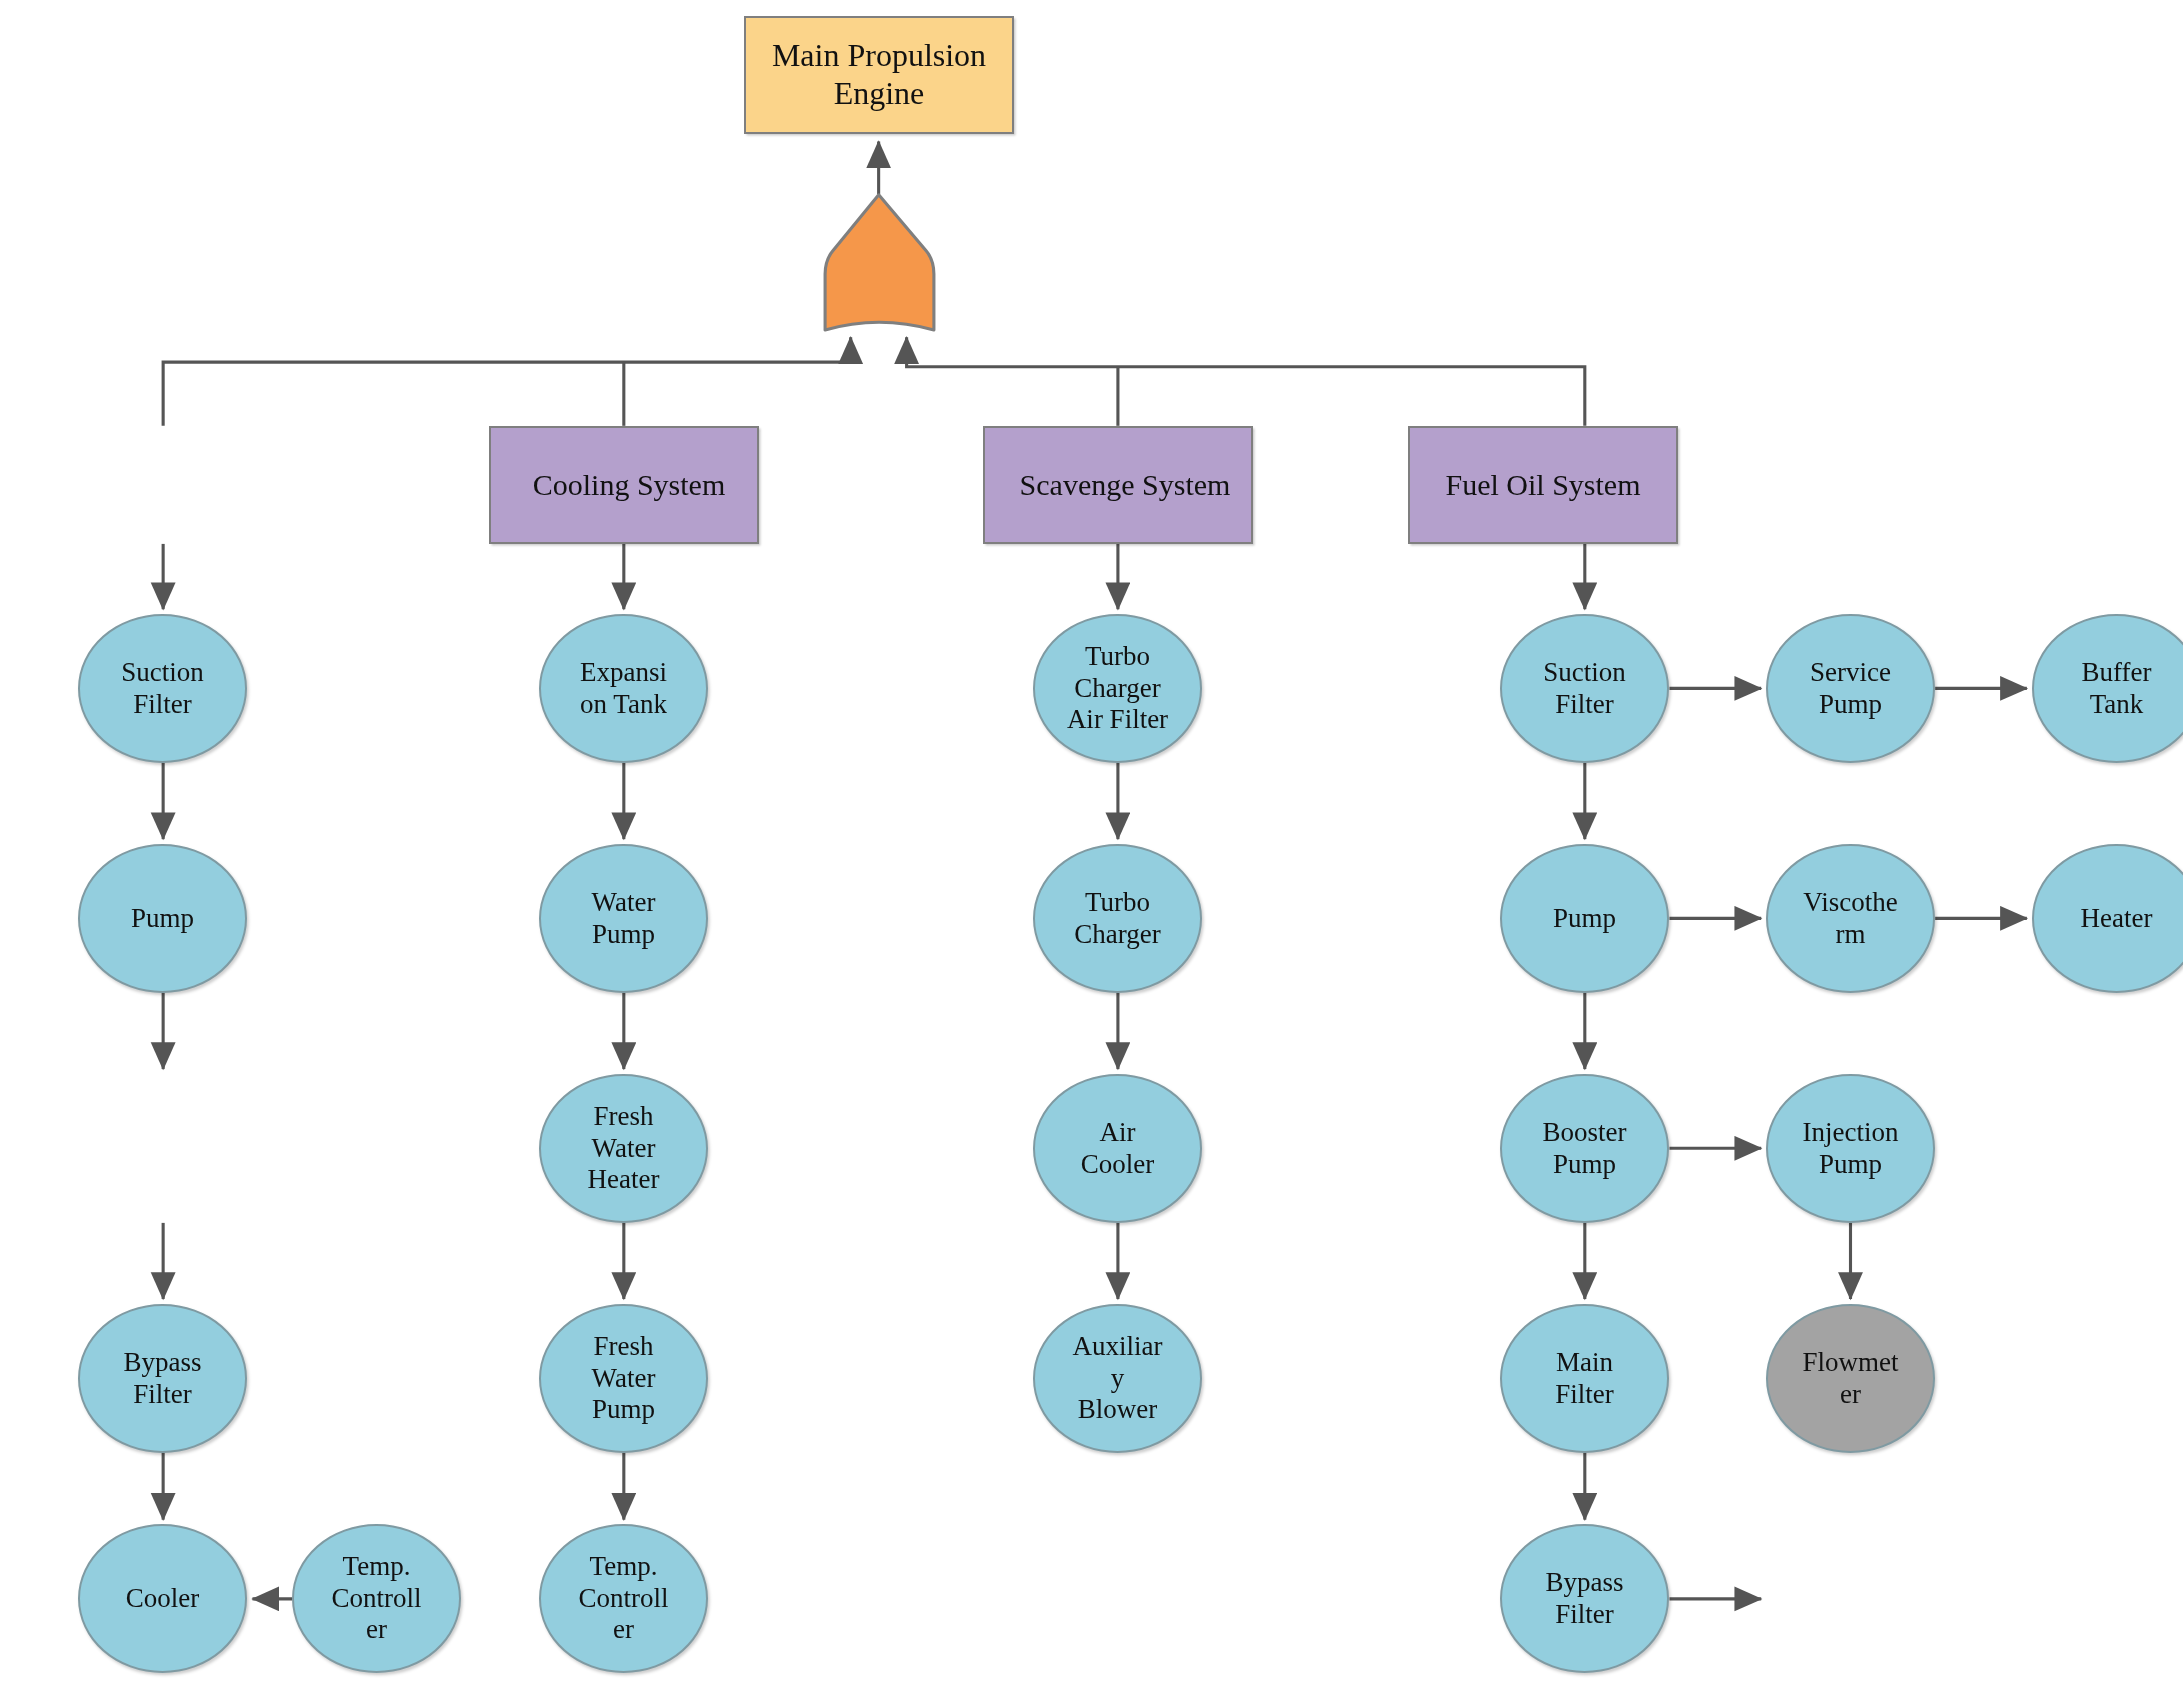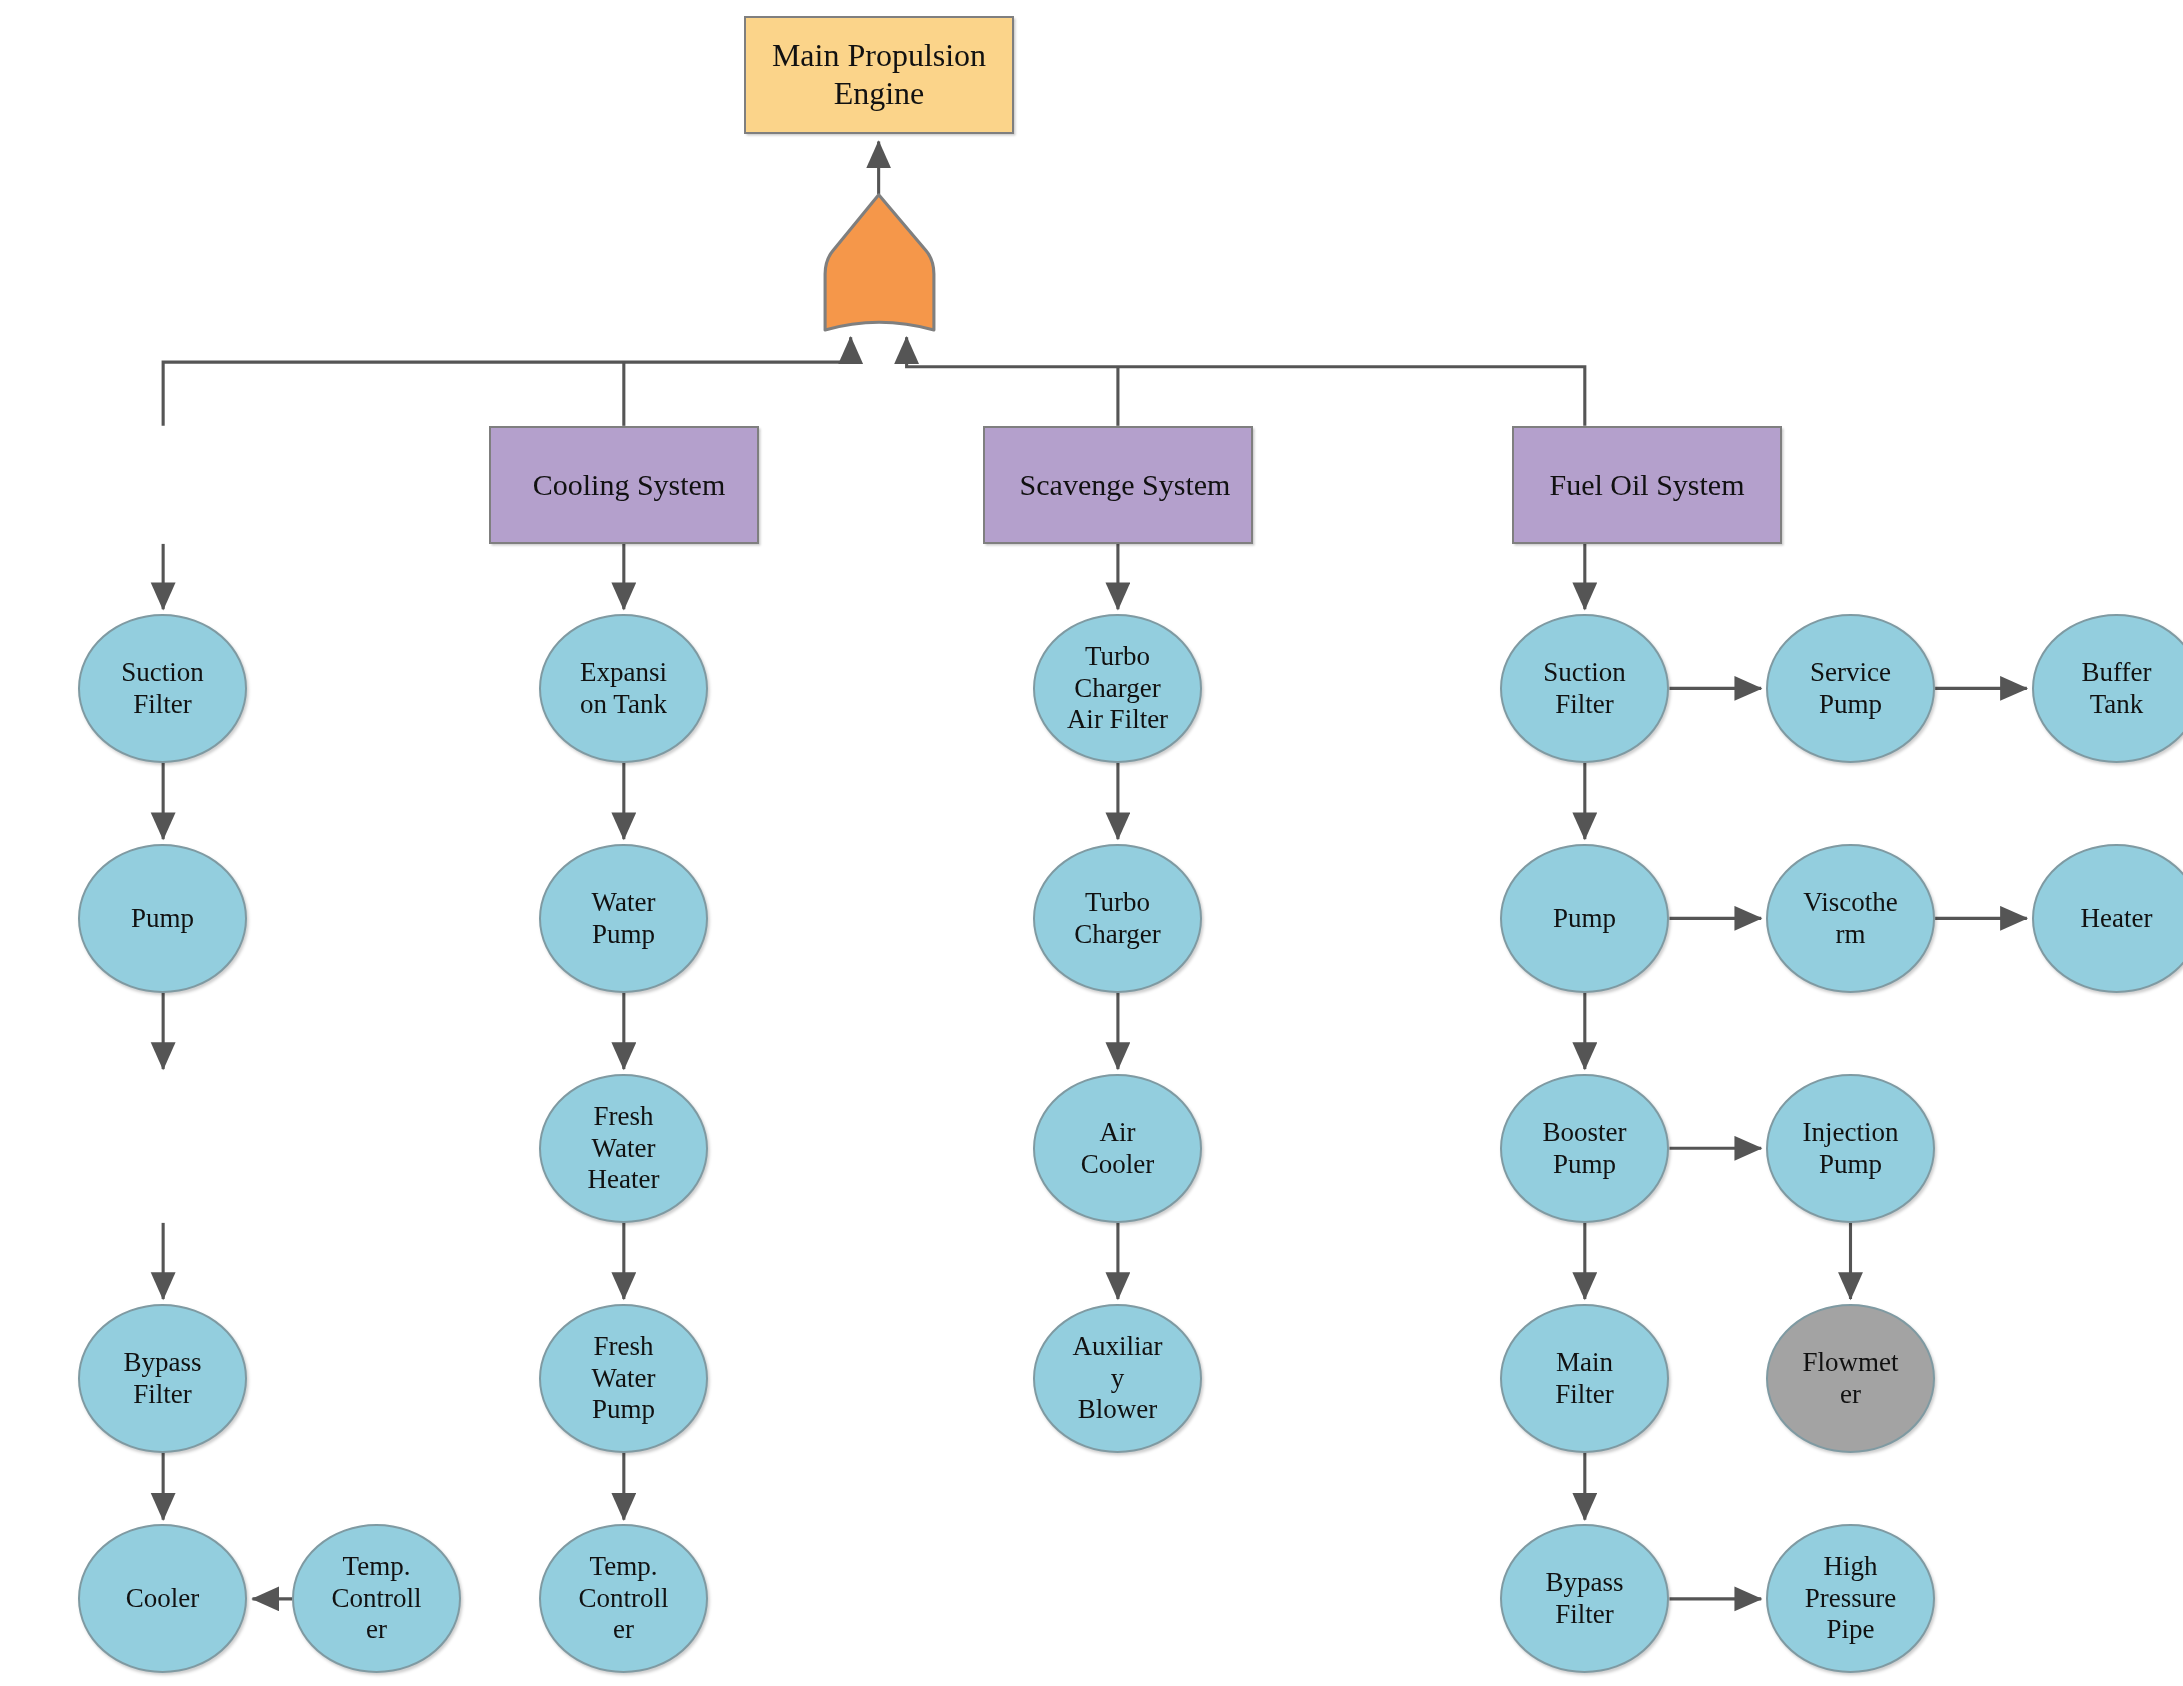--- a/index.html
+++ b/index.html
@@ -119,21 +119,21 @@
     <span class="node-label">Main Propulsion
 Engine</span>
   </div>
 
   <div class="node rect system-text" style="left:489px; top:426px; width:270px; height:118px; background:#B4A0CC;padding-left:10px;">
     <span class="node-label">Cooling System</span>
   </div>
   <div class="node rect system-text" style="left:983px; top:426px; width:270px; height:118px; background:#B4A0CC;padding-left:14px;">
     <span class="node-label">Scavenge System</span>
   </div>
-  <div class="node rect system-text" style="left:1512px; top:426px; width:270px; height:118px; background:#B4A0CC;">
+  <div class="node rect system-text" style="left:1408px; top:426px; width:270px; height:118px; background:#B4A0CC;">
     <span class="node-label">Fuel Oil System</span>
   </div>
 
   <div class="node ellipse comp-text" style="left:78px; top:614px; width:169px; height:149px; background:#93CEDE;">
     <span class="node-label">Suction
 Filter</span>
   </div>
   <div class="node ellipse comp-text" style="left:78px; top:844px; width:169px; height:149px; background:#93CEDE;">
     <span class="node-label">Pump</span>
   </div>
@@ -228,20 +228,15 @@
 Filter</span>
   </div>
   <div class="node ellipse comp-text" style="left:1766px; top:1304px; width:169px; height:149px; background:#a3a3a3;">
     <span class="node-label">Flowmet
 er</span>
   </div>
   <div class="node ellipse comp-text" style="left:1500px; top:1524px; width:169px; height:149px; background:#93CEDE;">
     <span class="node-label">Bypass
 Filter</span>
   </div>
-  <div class="node ellipse comp-text" style="left:1766px; top:1524px; width:169px; height:149px; background:#93CEDE;">
-    <span class="node-label">High
-Pressure
-Pipe</span>
-  </div>
 
 </div>
 
 
 </body></html>

